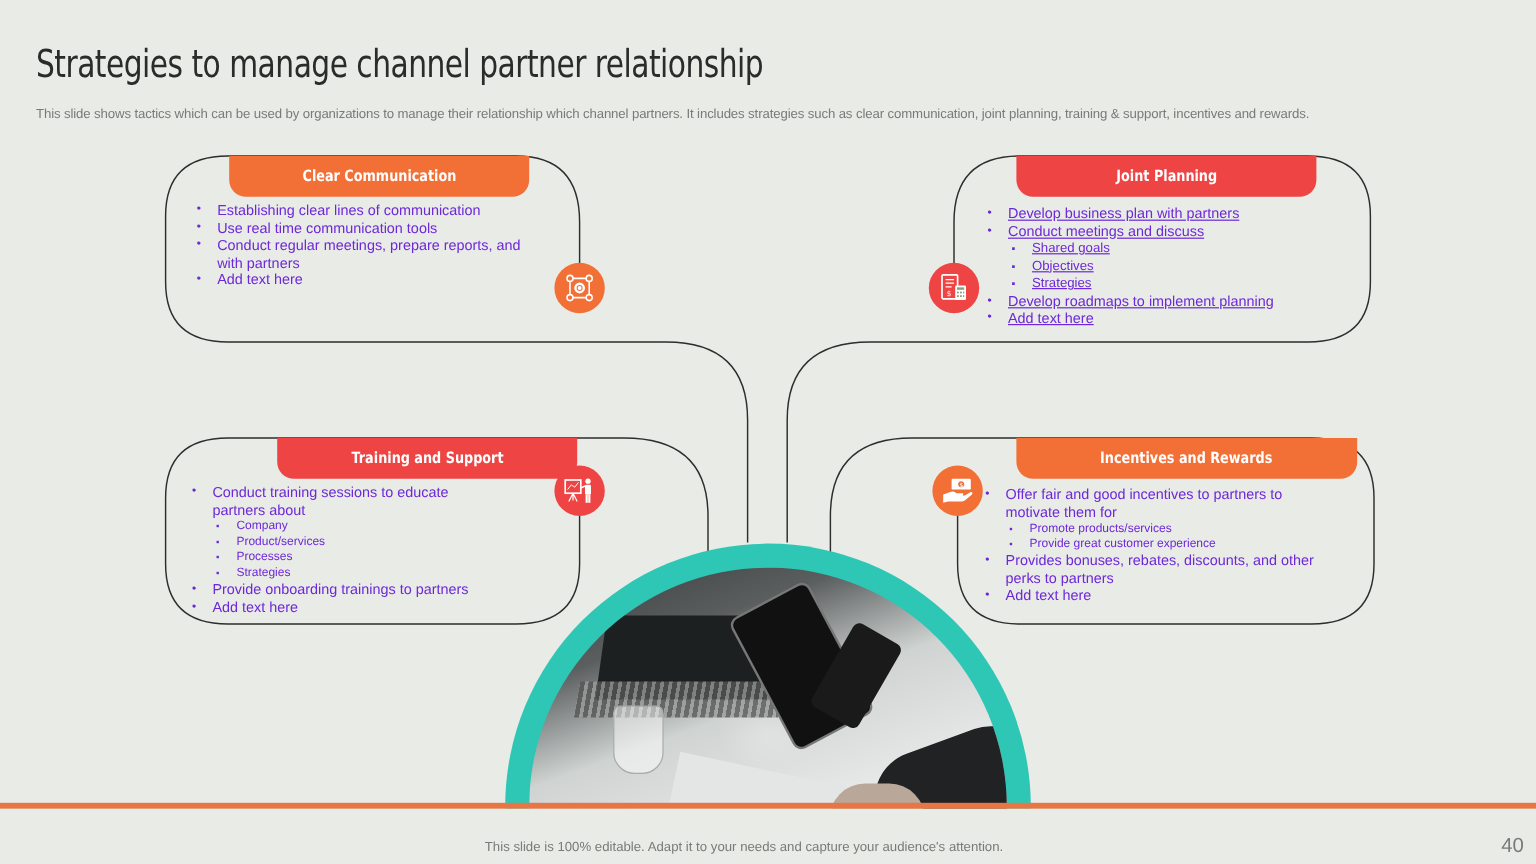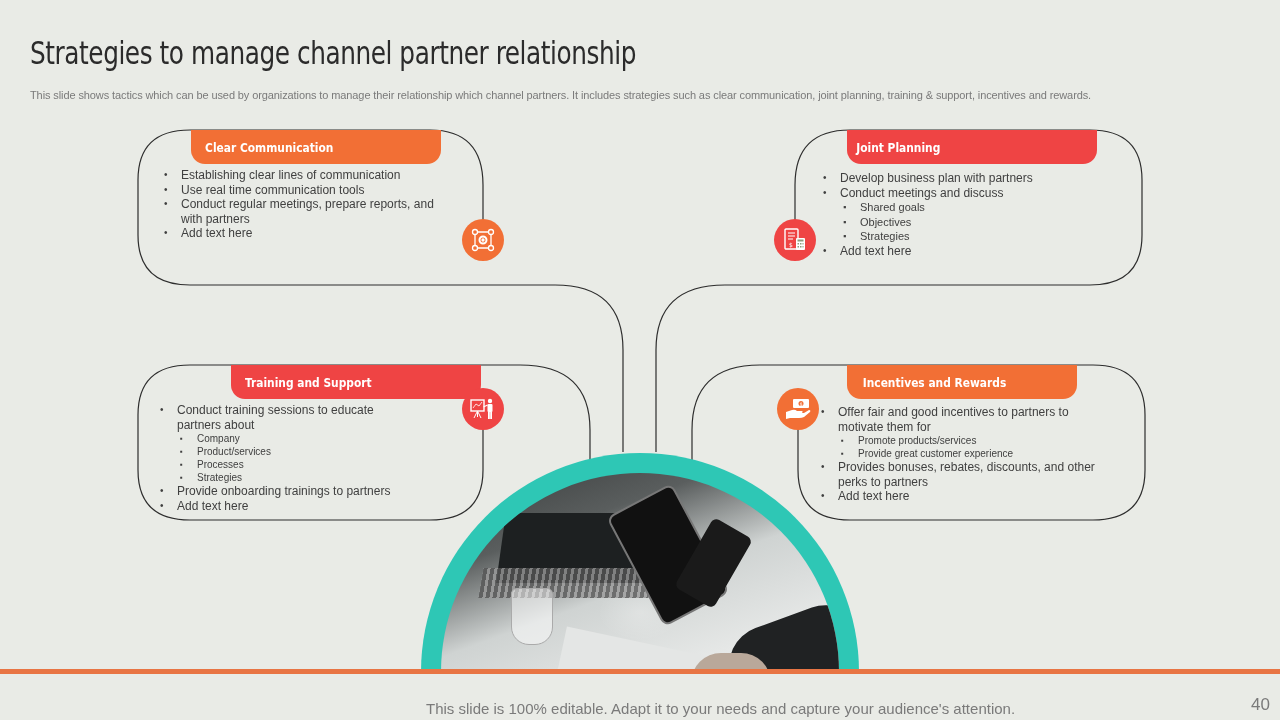--- a/index.html
+++ b/index.html
@@ -1,26 +1,26 @@
 <!DOCTYPE html>
 <html><head>
 <meta charset="utf-8">
 <style>
   html, body { margin:0; padding:0; }
   body { width:1280px; height:720px; background:#e9ebe6; position:relative; overflow:hidden; font-family:"Liberation Sans", sans-serif; }
   .title { position:absolute; left:30px; top:34px; font-family:"DejaVu Sans Condensed","DejaVu Sans", sans-serif; font-size:32px; color:#2b2b2b; letter-spacing:-0.5px; transform:scaleX(0.86); transform-origin:left top; white-space:nowrap; font-weight:normal; }
   .subtitle { position:absolute; left:30px; top:89px; font-size:11px; color:#7a7a7a; white-space:nowrap; letter-spacing:-0.1px; }
   svg.lines { position:absolute; left:0; top:0; }
-  .tab { position:absolute; height:34px; color:#fff; font-family:"DejaVu Sans", sans-serif; font-weight:bold; font-size:13px; display:flex; align-items:center; justify-content:flex-start; border-radius:0 0 14px 14px; }
+  .tab { position:absolute; height:34px; color:#fff; font-family:"DejaVu Sans", sans-serif; font-weight:bold; font-size:13px; display:flex; align-items:center; justify-content:center; border-radius:0 0 14px 14px; }
   .tab span { display:inline-block; transform:scaleX(0.82); }
   .orange { background:#f26f35; }
   .green { background:#ef4444; }
   .icon { position:absolute; width:42px; height:42px; border-radius:50%; display:flex; align-items:center; justify-content:center; }
   .icon svg { width:28px; height:28px; }
-  ul.bl { position:absolute; margin:0; padding:0; list-style:none; font-size:12px; color:#404040; line-height:14.5px; }
+  ul.bl { position:absolute; margin:0; padding:0; list-style:none; font-size:12px; color:#6d28d9; line-height:14.5px; }
   ul.bl li { position:relative; padding-left:20px; }
   ul.bl li::before { content:"\2022"; position:absolute; left:3px; top:0; font-size:10px; }
   ul.bl li.sub { padding-left:40px; font-size:11px; }
   ul.bl li.sub::before { content:"\25AA"; left:23px; font-size:9px; }
   ul.bl li.sub-s { padding-left:40px; font-size:10px; line-height:13px; }
   ul.bl li.sub-s::before { content:"\25AA"; left:23px; font-size:8px; }
   .cont { padding-left:20px; }
   .photo-wrap { position:absolute; left:421px; top:453px; width:438px; height:438px; border-radius:50%; background:#2ec7b5; overflow:hidden; }
   .photo { position:absolute; left:20px; top:20px; width:398px; height:398px; border-radius:50%; overflow:hidden;
     background:
@@ -29,21 +29,21 @@
   .laptop { position:absolute; left:60px; top:40px; width:150px; height:70px; background:#1d2021; transform:skewX(-8deg); }
   .keys { position:absolute; left:40px; top:95px; width:170px; height:30px; background:repeating-linear-gradient(90deg,#555 0 4px,#999 4px 7px); transform:skewX(-10deg); opacity:0.8; }
   .phone { position:absolute; left:190px; top:20px; width:70px; height:120px; background:#111; border-radius:8px; transform:rotate(-28deg); border:2px solid #777; }
   .phone2 { position:absolute; left:250px; top:50px; width:45px; height:80px; background:#1a1a1a; border-radius:6px; transform:rotate(30deg); }
   .glass { position:absolute; left:70px; top:115px; width:40px; height:55px; border-radius:6px 6px 18px 18px; background:rgba(255,255,255,0.5); border:1px solid #aaa; }
   .notebook { position:absolute; left:110px; top:175px; width:220px; height:130px; background:#e4e6e5; transform:rotate(12deg); }
   .sleeve { position:absolute; left:300px; top:140px; width:140px; height:160px; background:#202223; border-radius:40px; transform:rotate(-20deg); }
   .hand { position:absolute; left:250px; top:180px; width:80px; height:60px; background:#b9a89a; border-radius:30px; }
   .footer-bar { position:absolute; left:0; top:669px; width:1280px; height:5px; background:#e87544; }
   .footer-bg { position:absolute; left:0; top:674px; width:1280px; height:46px; background:#e9ebe6; }
-  .footer-text { position:absolute; left:404px; top:700px; font-size:15px; color:#7a7a7a; white-space:nowrap;margin-left:22px; }
+  .footer-text { position:absolute; left:404px; top:700px; font-size:11px; color:#7a7a7a; white-space:nowrap; }
   .page-num { position:absolute; left:1251px; top:695px; font-size:17px; color:#7a7a7a; }
 </style>
 </head>
 <body>
 
 <div class="title">Strategies to manage channel partner relationship</div>
 <div class="subtitle">This slide shows tactics which can be used by organizations to manage their relationship which channel partners. It includes strategies such as clear communication, joint planning, training &amp; support, incentives and rewards.</div>
 
 <svg class="lines" width="1280" height="720">
   <g fill="none" stroke="#2d2d2d" stroke-width="1.2">
@@ -76,26 +76,27 @@
       <circle cx="22" cy="22" r="2.5"></circle>
     <path d="M8.5 6H19.5M8.5 22H19.5M6 8.5V19.5M22 8.5V19.5"></path>
     <circle cx="14" cy="14" r="3.5" stroke-width="2"></circle>
     <circle cx="14" cy="14" r="1" fill="#fff"></circle>
   </svg>
 </div>
 
 <div class="tab green" style="left:847px; top:130px; width:250px;">
     <span>Joint Planning</span>
   </div>
-<ul class="bl" style="left:820px; top:171px; width:310px;">
+<ul class="bl" style="left:820px; top:171px; width:310px;text-decoration:underline;">
   <li>Develop business plan with partners</li>
   <li>Conduct meetings and discuss</li>
   <li class="sub">Shared goals</li>
   <li class="sub">Objectives</li>
   <li class="sub">Strategies</li>
+  <li>Develop roadmaps to implement planning</li>
   <li>Add text here</li>
 </ul>
 <div class="icon green" style="left:774px; top:219px;">
   <svg viewBox="0 0 28 28" fill="#fff">
     <rect x="4" y="3" width="13" height="20" rx="1" fill="none" stroke="#fff" stroke-width="1.4"></rect>
     <path d="M7 7H14M7 10H14M7 13H12" stroke="#fff" stroke-width="1"></path>
     <text x="8" y="21" font-size="6" fill="#fff" font-family="DejaVu Sans, sans-serif">$</text>
     <rect x="15" y="12" width="9" height="12" rx="1"></rect>
     <rect x="16.5" y="13.5" width="6" height="2" fill="#8c9e7d"></rect>
     <rect x="16.5" y="17" width="1.5" height="1.5" fill="#8c9e7d"></rect>
@@ -126,21 +127,21 @@
     <path d="M4 13L7 9L10 11L13 7" stroke="#fff" stroke-width="0.8" fill="none"></path>
     <path d="M8.5 16L5 23M8.5 16L12 23M8.5 16V22" stroke="#fff" stroke-width="1"></path>
     <circle cx="21" cy="6" r="2.2"></circle>
     <rect x="18.5" y="9" width="5" height="8" rx="1"></rect>
     <rect x="19" y="17" width="1.8" height="7"></rect>
       <rect x="21.2" y="17" width="1.8" height="7"></rect>
     <path d="M18.5 10L14.5 12" stroke="#fff" stroke-width="1.2"></path>
   </svg>
 </div>
 
-<div class="tab orange" style="left:847px; top:365px; width:230px;">
+<div class="tab orange" style="left:847px; top:365px; width:284px;">
     <span>Incentives and Rewards</span>
   </div>
 <ul class="bl" style="left:818px; top:405px; width:320px;">
   <li>Offer fair and good incentives to partners to</li>
   <div class="cont">motivate them for</div>
   <li class="sub-s">Promote products/services</li>
   <li class="sub-s">Provide great customer experience</li>
   <li>Provides bonuses, rebates, discounts, and other</li>
   <div class="cont">perks to partners</div>
   <li>Add text here</li>

